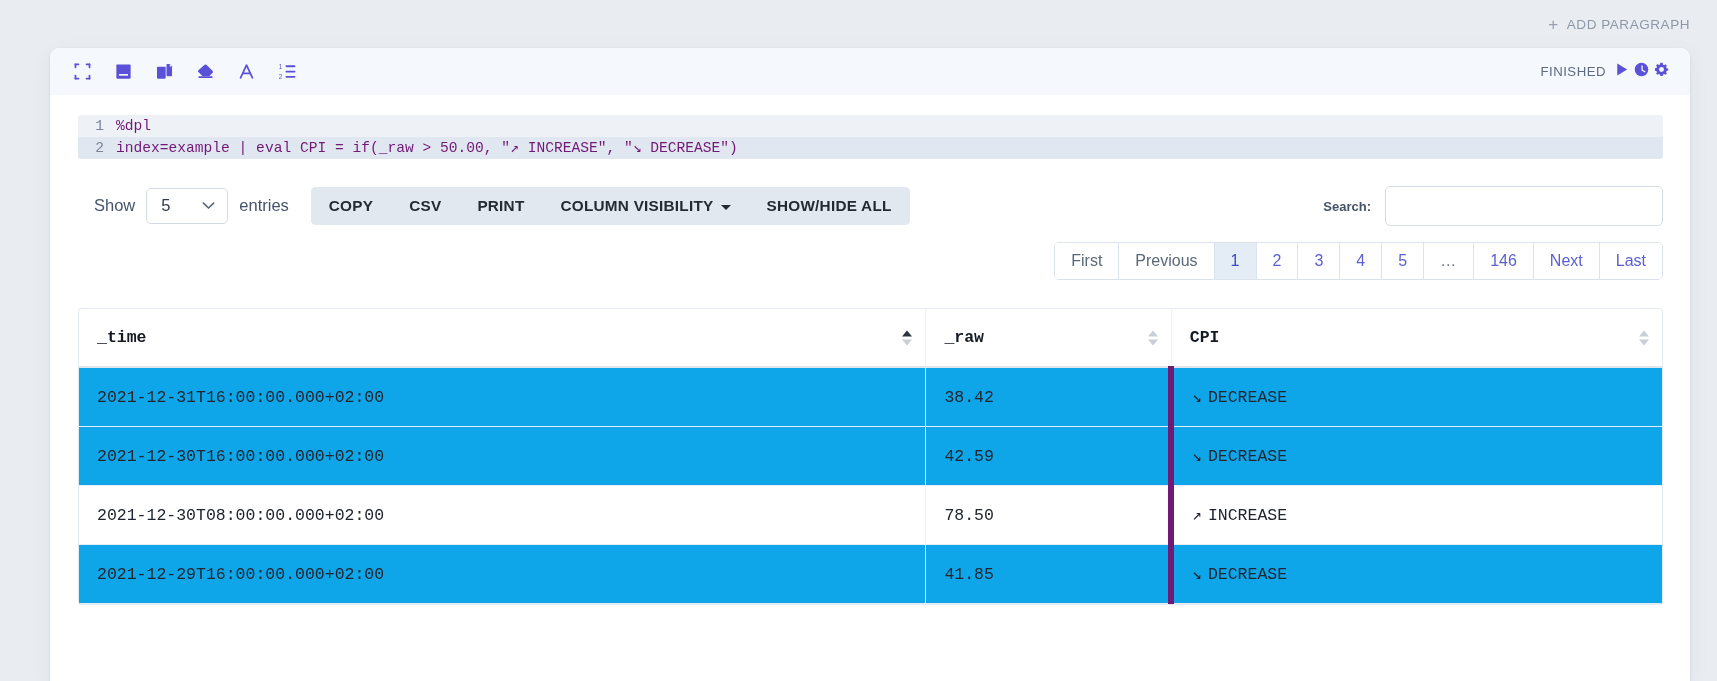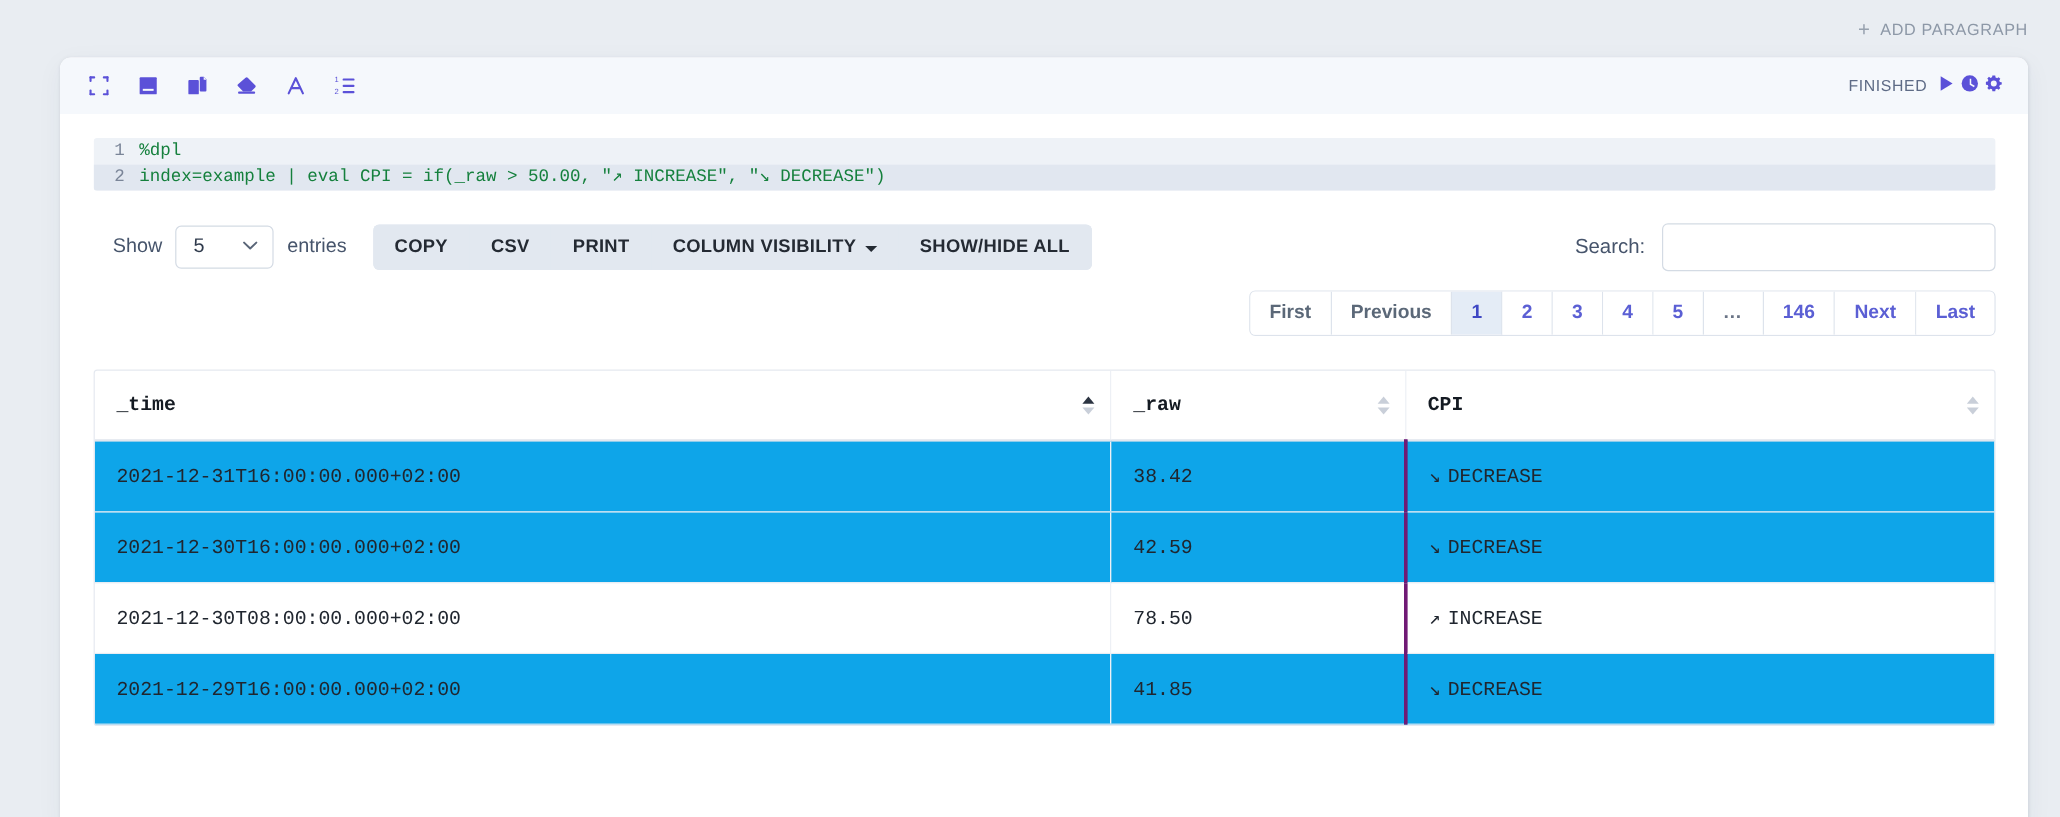--- a/index.html
+++ b/index.html
@@ -96,21 +96,21 @@
   .code-line.l2 { background: #e1e7f0; }
   .gutter {
     width: 38px;
     text-align: right;
     padding-right: 12px;
     color: #7a8598;
     flex: none;
     user-select: none;
   }
   .code-text {
-    color: #15803d;
+    color: #701a75;
     white-space: pre;
   }
 
   
   .controls {
     display: flex;
     align-items: center;
     margin: 27px 27px 0 44px;
     min-height: 40px;
   }
@@ -177,42 +177,42 @@
     margin-top: 2px;
   }
 
   .search-group {
     margin-left: auto;
     display: flex;
     align-items: center;
     gap: 14px;
   }
   .search-label {
-    font-size: 17px;
+    font-size: 13px;
     color: #46546b;
+    font-weight: bold;
   }
   .search-input {
     width: 278px;
     height: 40px;
     border: 1px solid #d4dbe4;
     border-radius: 5px;
     padding: 0 12px;
     font-size: 15px;
     font-family: "Liberation Sans", sans-serif;
     color: #2f3a4c;
     background: #fff;
     outline: none;
   }
 
   
   .pager-row {
     display: flex;
     justify-content: flex-end;
     margin: 16px 27px 0 28px;
-    font-weight: bold;
   }
   .pager {
     display: flex;
     border: 1px solid #dde3ec;
     border-radius: 5px;
     overflow: hidden;
     background: #fff;
   }
   .pg {
     padding: 9px 16px;
@@ -276,21 +276,21 @@
   .sort-ind.asc i.up { border-bottom-color: #2c3442; }
 
   tbody td {
     font-size: 16.5px;
     color: #20262f;
     padding: 19px 18px;
     border-bottom: 1px solid #e9edf3;
     white-space: nowrap;
   }
   tbody td.raw { border-left: 1px solid #edf0f5; }
-  tbody td.cpi { border-left: 3px solid #701a75; }
+  tbody td.cpi { border-left: 6px solid #701a75; }
   tbody tr.odd  td { background: #0ea5e9; }
   tbody tr.even td { background: #ffffff; }
   .arrow-glyph { margin-right: 6px; font-size: 16px; }
 </style>
 </head>
 <body>
 
 <div class="topbar">
   <div class="add-paragraph">
     <span class="plus">+</span>

